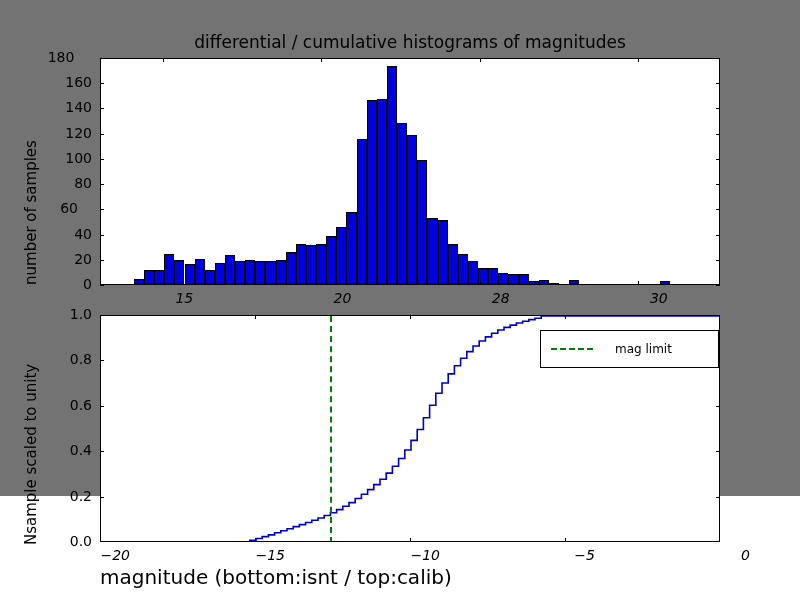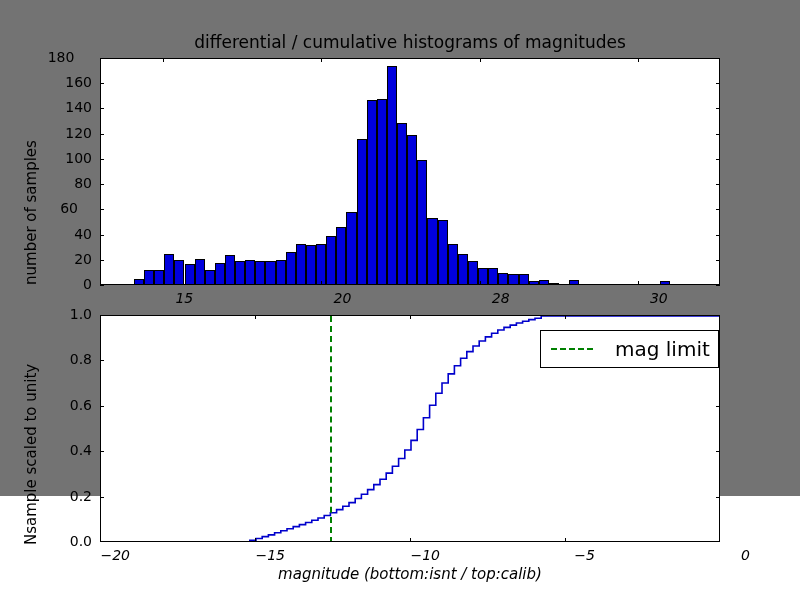--- a/index.html
+++ b/index.html
@@ -37,25 +37,23 @@
   
   .fig-title {
     position: absolute;
     text-align: center;
     font-size: 17px;
     color: #000000;
     white-space: nowrap;
   }
   .xlabel {
     position: absolute;
-    text-align: center;
-    font-size: 15px;
-    color: #000000;
-    white-space: nowrap;
-    font-style: italic;
+    font-size: 20px;
+    color: #000000;
+    white-space: nowrap;
   }
   .ylabel {
     position: absolute;
     font-size: 15px;
     color: #000000;
     white-space: nowrap;
     transform-origin: 0 0;
     transform: rotate(-90deg);
   }
 
@@ -97,21 +95,21 @@
     padding: 0 10px;
   }
   .legend-dash {
     width: 42px;
     height: 0;
     border-top: 2px dashed #008000;
     margin-right: 22px;
     flex: 0 0 auto;
   }
   .legend-text {
-    font-size: 20px;
+    font-size: 12px;
     color: #000000;
     white-space: nowrap;
     text-align: center;
   }
 </style>
 </head>
 <body>
 
 <div id="figure">
 

